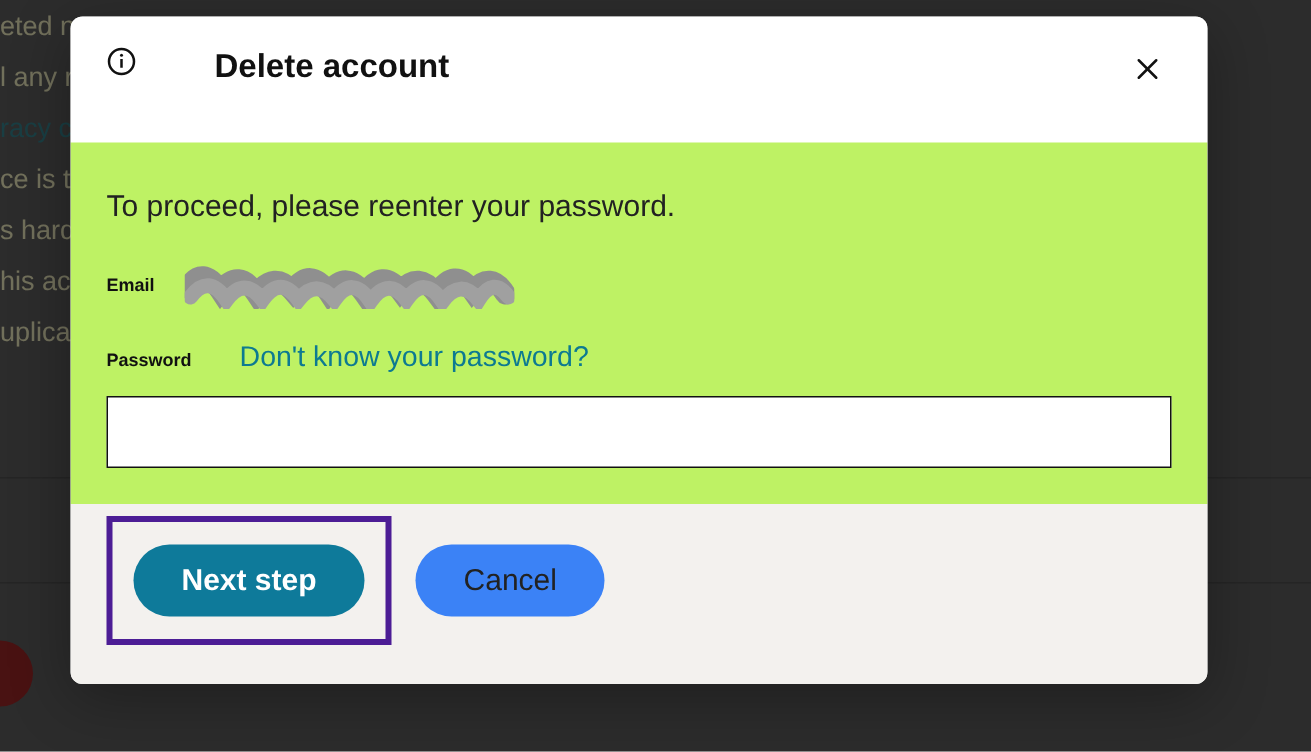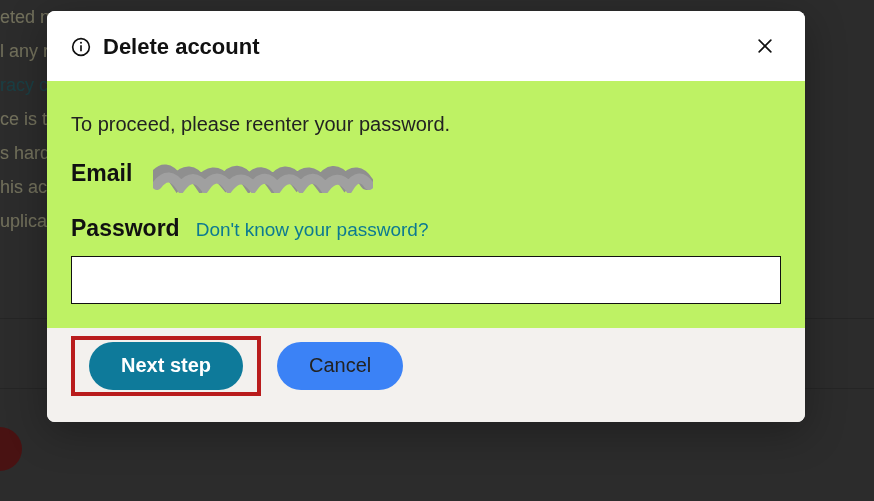--- a/index.html
+++ b/index.html
@@ -32,23 +32,23 @@
       left: 47px;
       top: 11px;
       width: 758px;
       background: #fff;
       border-radius: 8px;
       box-shadow: 0 10px 40px rgba(0,0,0,0.3);
       overflow: hidden;
     }
     .modal-header {
       display: flex;
-      align-items: center;
-      padding: 20px 24px 18px 24px;
+      padding: 20px 24px 32px 24px;
       background: #fff;
+      gap: 40px;
     }
     .modal-header .info-icon {
       width: 20px; height: 20px;
       display: inline-flex; align-items: center; justify-content: center;
       margin-right: 12px;
       flex-shrink: 0;
     }
     .modal-title {
       font-size: 22px;
       font-weight: 700;
@@ -74,38 +74,39 @@
     }
     .alert-text {
       font-size: 20px;
       color: #222;
       line-height: 1.35;
       margin-bottom: 22px;
     }
     .alert-text .lbl { font-weight: 700; }
     .field-row { margin-bottom: 10px; }
     .field-label {
-      font-size: 23px;
+      font-size: 12px;
       font-weight: 700;
       color: #111;
       display: inline-block;
       margin-right: 16px;
     }
     .redacted {
       display: inline-block;
       width: 220px;
       height: 32px;
       vertical-align: middle;
       position: relative;
       overflow: hidden;
     }
     .redacted svg { width: 100%; height: 100%; }
     .pw-row {
       display: flex;
       align-items: baseline;
+      gap: 16px;
       margin-top: 22px;
       margin-bottom: 8px;
     }
     .link {
       color: #0d7a91;
       text-decoration: none;
       font-size: 19px;
       cursor: pointer;
     }
     .password-input {
@@ -118,22 +119,22 @@
       margin-top: 6px;
     }
     .modal-footer {
       background: #f3f1ee;
       padding: 8px 24px 26px 24px;
       display: flex;
       align-items: center;
       gap: 16px;
     }
     .highlight-box {
-      border: 4px solid #b91c1c;
-      padding: 2px 14px;
+      border: 4px solid #4c1d95;
+      padding: 15px 14px;
       display: inline-flex;
     }
     .btn {
       border: none;
       border-radius: 28px;
       height: 48px;
       padding: 0 32px;
       font-size: 20px;
       font-weight: 600;
       cursor: pointer;

